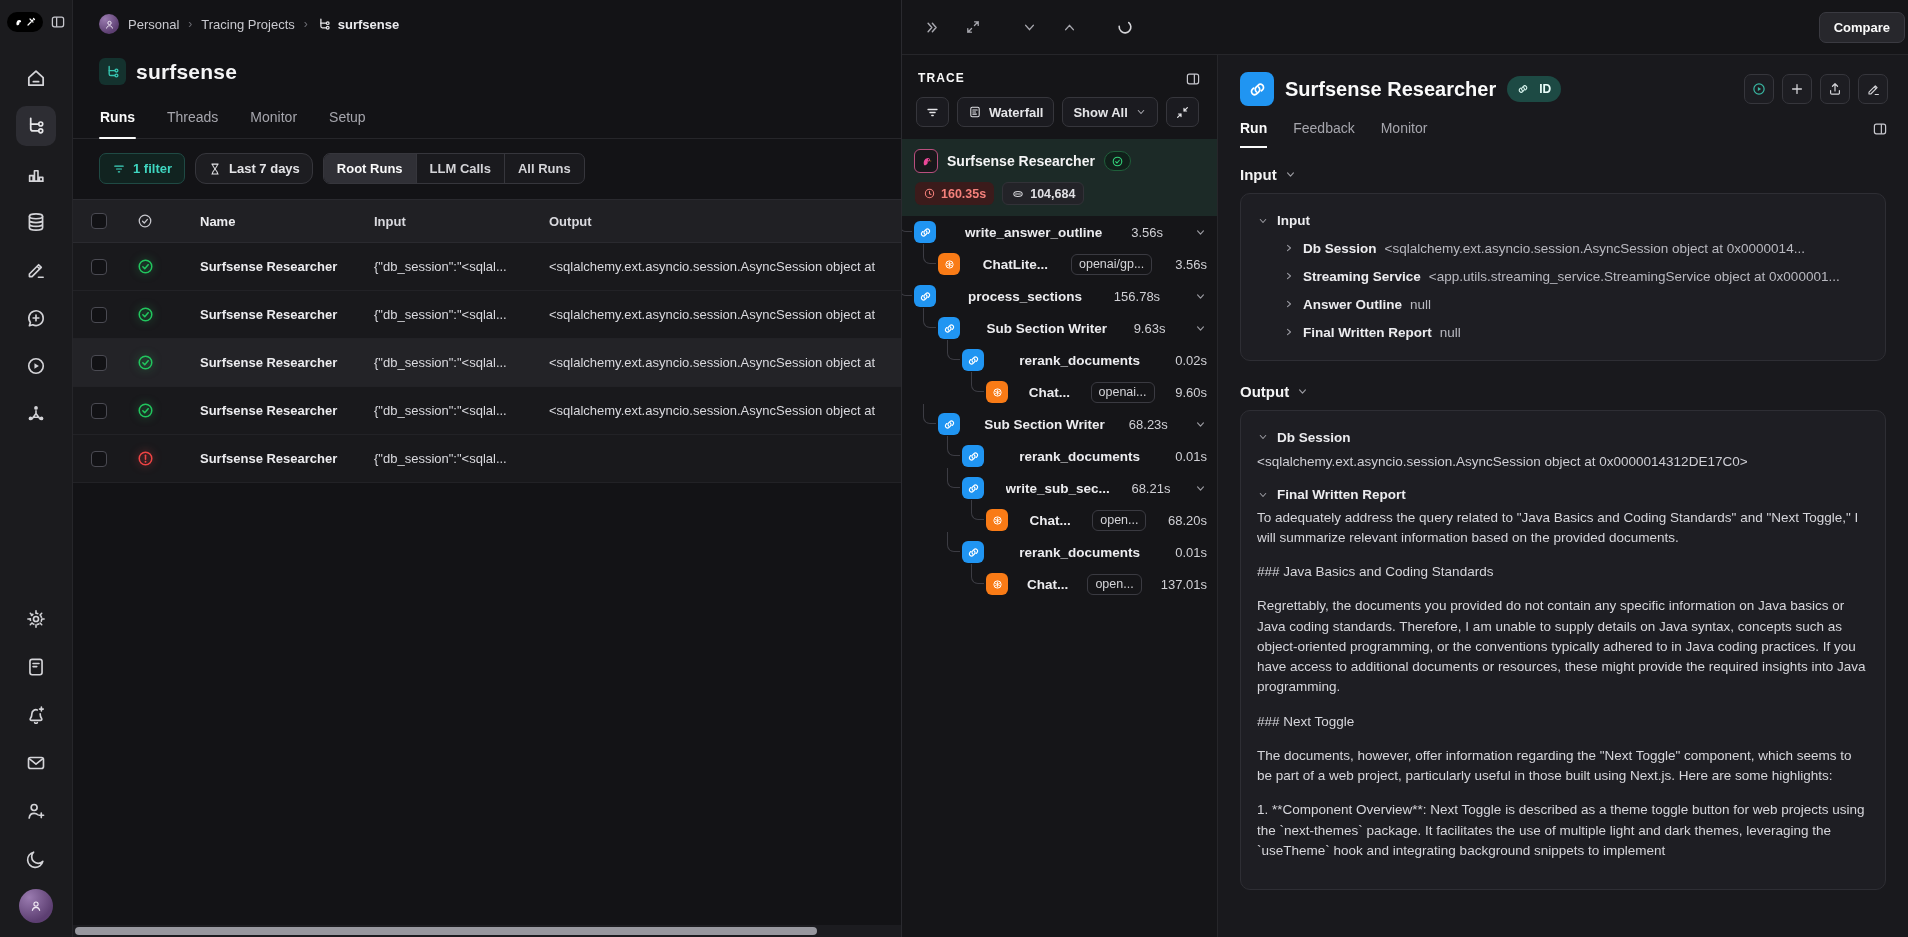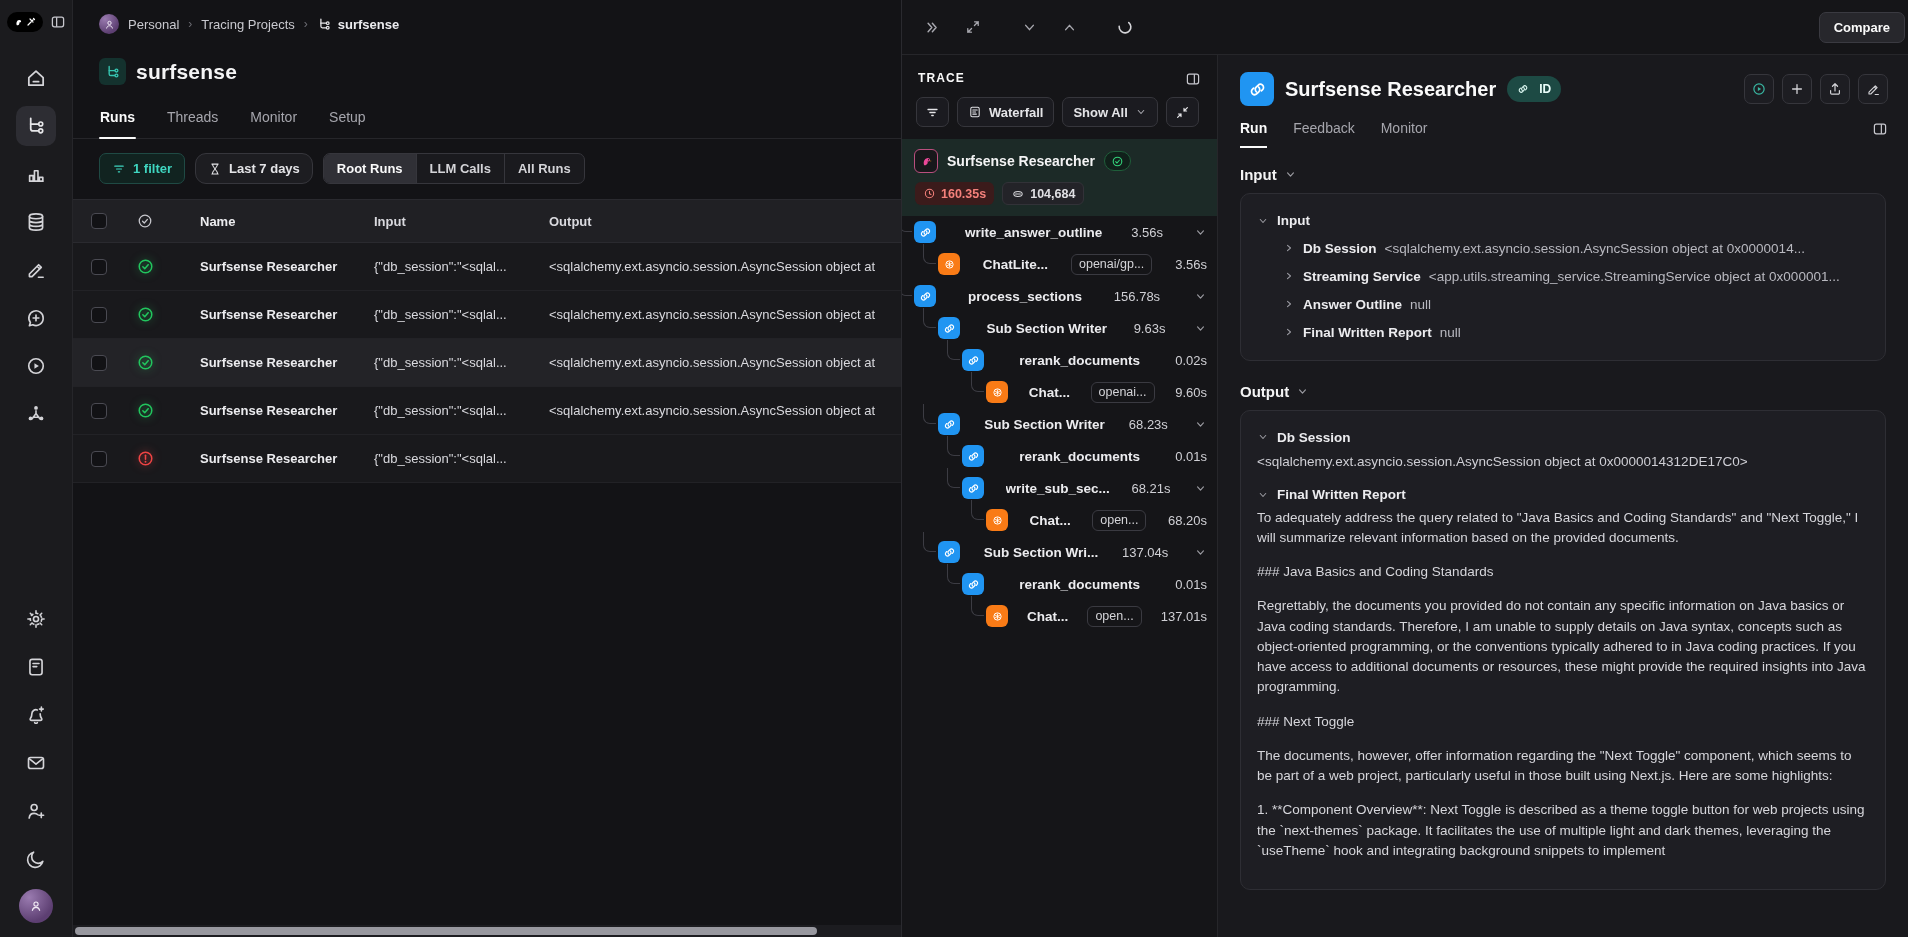--- a/index.html
+++ b/index.html
@@ -710,36 +710,20 @@
                     <circle cx="10" cy="10" r="5.6" fill="none" stroke="#fff" stroke-width="1.5"></circle>
                     <path d="M10 5.6v8.8M6.2 7.8l7.6 4.4M13.8 7.8l-7.6 4.4" stroke="#fff" stroke-width="1.3"></path>
                   </svg>
                 </span>
                 <span class="node-name">Chat...</span>
                 <span class="model-pill">open...</span>
                 <span class="node-dur">68.20s</span>
 
               </div>
 
-              <div class="tree-item chain" style="--ind: 36px;">
-                <span class="node-icon chain-bg chain-wrap">
-                  <svg width="13" height="13" viewBox="0 0 20 20">
-                    <path d="M8.8 12.4a3.3 3.3 0 0 1-.2-4.8l2-2a3.3 3.3 0 0 1 4.8 4.6l-1.3 1.3M11.2 7.6a3.3 3.3 0 0 1 .2 4.8l-2 2a3.3 3.3 0 0 1-4.8-4.6l1.3-1.3" fill="none" stroke="#fff" stroke-width="1.8" stroke-linecap="round"></path>
-                  </svg>
-                </span>
-
-                <span class="node-name">Sub Section Wri...</span>
-
-                <span class="node-dur">137.04s</span>
-                <span class="node-chev">
-                  <svg width="13" height="13" viewBox="0 0 20 20">
-                    <path d="m5.5 7.5 4.5 5 4.5-5" fill="none" stroke="#9a9aa1" stroke-width="1.8" stroke-linecap="round" stroke-linejoin="round"></path>
-                  </svg>
-                </span>
-              </div>
 
               <div class="tree-item chain" style="--ind: 60px;">
                 <span class="node-icon chain-bg chain-wrap">
                   <svg width="13" height="13" viewBox="0 0 20 20">
                     <path d="M8.8 12.4a3.3 3.3 0 0 1-.2-4.8l2-2a3.3 3.3 0 0 1 4.8 4.6l-1.3 1.3M11.2 7.6a3.3 3.3 0 0 1 .2 4.8l-2 2a3.3 3.3 0 0 1-4.8-4.6l1.3-1.3" fill="none" stroke="#fff" stroke-width="1.8" stroke-linecap="round"></path>
                   </svg>
                 </span>
 
                 <span class="node-name">rerank_documents</span>
 

